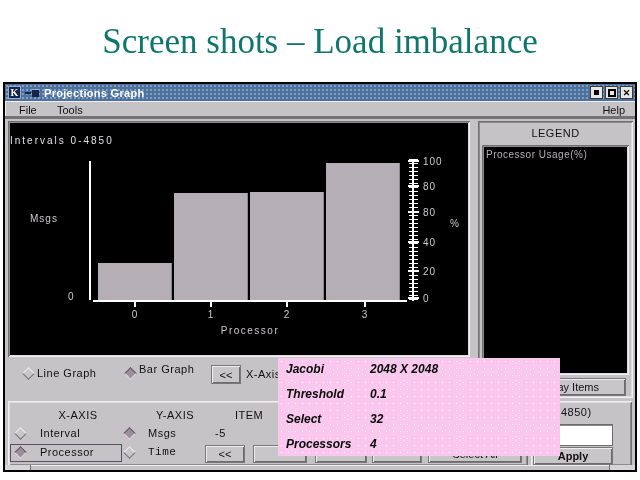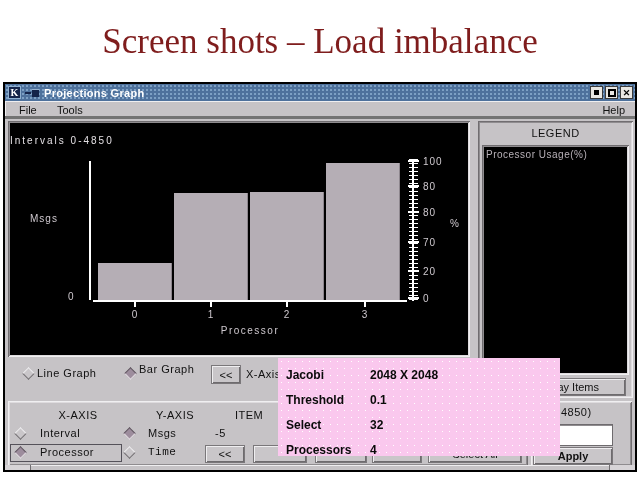--- a/index.html
+++ b/index.html
@@ -1,21 +1,21 @@
 <!DOCTYPE html>
 <html><head>
 <meta charset="utf-8">
 <style>
   * { margin:0; padding:0; box-sizing:border-box; }
   html,body { width:640px; height:480px; }
   body { font-family:"Liberation Sans", sans-serif; background:#ffffff; position:relative; overflow:hidden; }
 
   #slide-title {
     position:absolute; top:22px; left:0; width:640px; text-align:center;
-    font-family:"Liberation Serif", serif; font-size:35px; color:#7f1d1d;
+    font-family:"Liberation Serif", serif; font-size:35px; color:#0f766e;
   }
 
   
   #win {
     position:absolute; left:3px; top:82px; width:634px; height:390px;
     background:#c6c3c6; border:2px solid #000;
   }
   .titlebar {
     position:absolute; left:0; top:0; width:630px; height:17px;
     background-color:#4e719c;
@@ -89,21 +89,21 @@
   .focus-box { position:absolute; border:1px solid #55525a; }
   #interval-input { position:absolute; left:17px; top:23px; width:65px; height:22px; background:#fff;
     border:1px solid #6e6b6e; box-shadow:inset 1px 1px 0 #8f8c8f; font-size:11px; padding:2px; }
 
   
   #popup { position:absolute; left:273px; top:274px; width:282px; height:98px; z-index:50;
     background-color:#fac8ee;
     background-image:radial-gradient(#ffffff 0.7px, rgba(0,0,0,0) 0.8px);
     background-size:7px 7px;
     padding-top:4px; }
-  .popup-row { height:25px; display:flex; align-items:center; font-size:12px; font-weight:bold; color:#0a0a0a; }
+  .popup-row { height:25px; display:flex; font-size:12px; font-weight:bold; color:#0a0a0a;font-style:italic; }
   .popup-row .plabel { width:92px; padding-left:8px; }
 
   
   #frame-bottom { position:absolute; left:0; top:381px; width:630px; height:5px; background:#c6c3c6;
     box-shadow:inset 0 1px 0 #efeef0; }
   #frame-bottom .notch { position:absolute; top:0; width:26px; height:5px; background:#d7d4d7; }
   #frame-bottom .nb-l { left:0; border-right:1px solid #706d70; }
   #frame-bottom .nb-r { right:0; border-left:1px solid #706d70; }
 </style>
 </head>
@@ -169,21 +169,21 @@
       <div class="axis-line" style="left:402px; top:36px; width:2px; height:142px;"></div>
       <div class="rtick-major" style="top:37px"></div>
       <div class="rtick-major" style="top:62px"></div>
       <div class="rtick-major" style="top:88px"></div>
       <div class="rtick-major" style="top:118px"></div>
       <div class="rtick-major" style="top:147px"></div>
       <div class="rtick-major" style="top:174px"></div>
       <div class="rlabel" style="top:33px">100</div>
       <div class="rlabel" style="top:58px">80</div>
       <div class="rlabel" style="top:84px">80</div>
-      <div class="rlabel" style="top:114px">70</div>
+      <div class="rlabel" style="top:114px">40</div>
       <div class="rlabel" style="top:143px">20</div>
       <div class="rlabel" style="top:170px">0</div>
       <div id="pct-label">%</div>
     </div>
   </div>
 
   <div id="legend-panel" class="sunken">
     <div id="legend-title">LEGEND</div>
     <div id="legend-list" class="sunken">
       <div class="legend-item">Processor Usage(%)</div>

